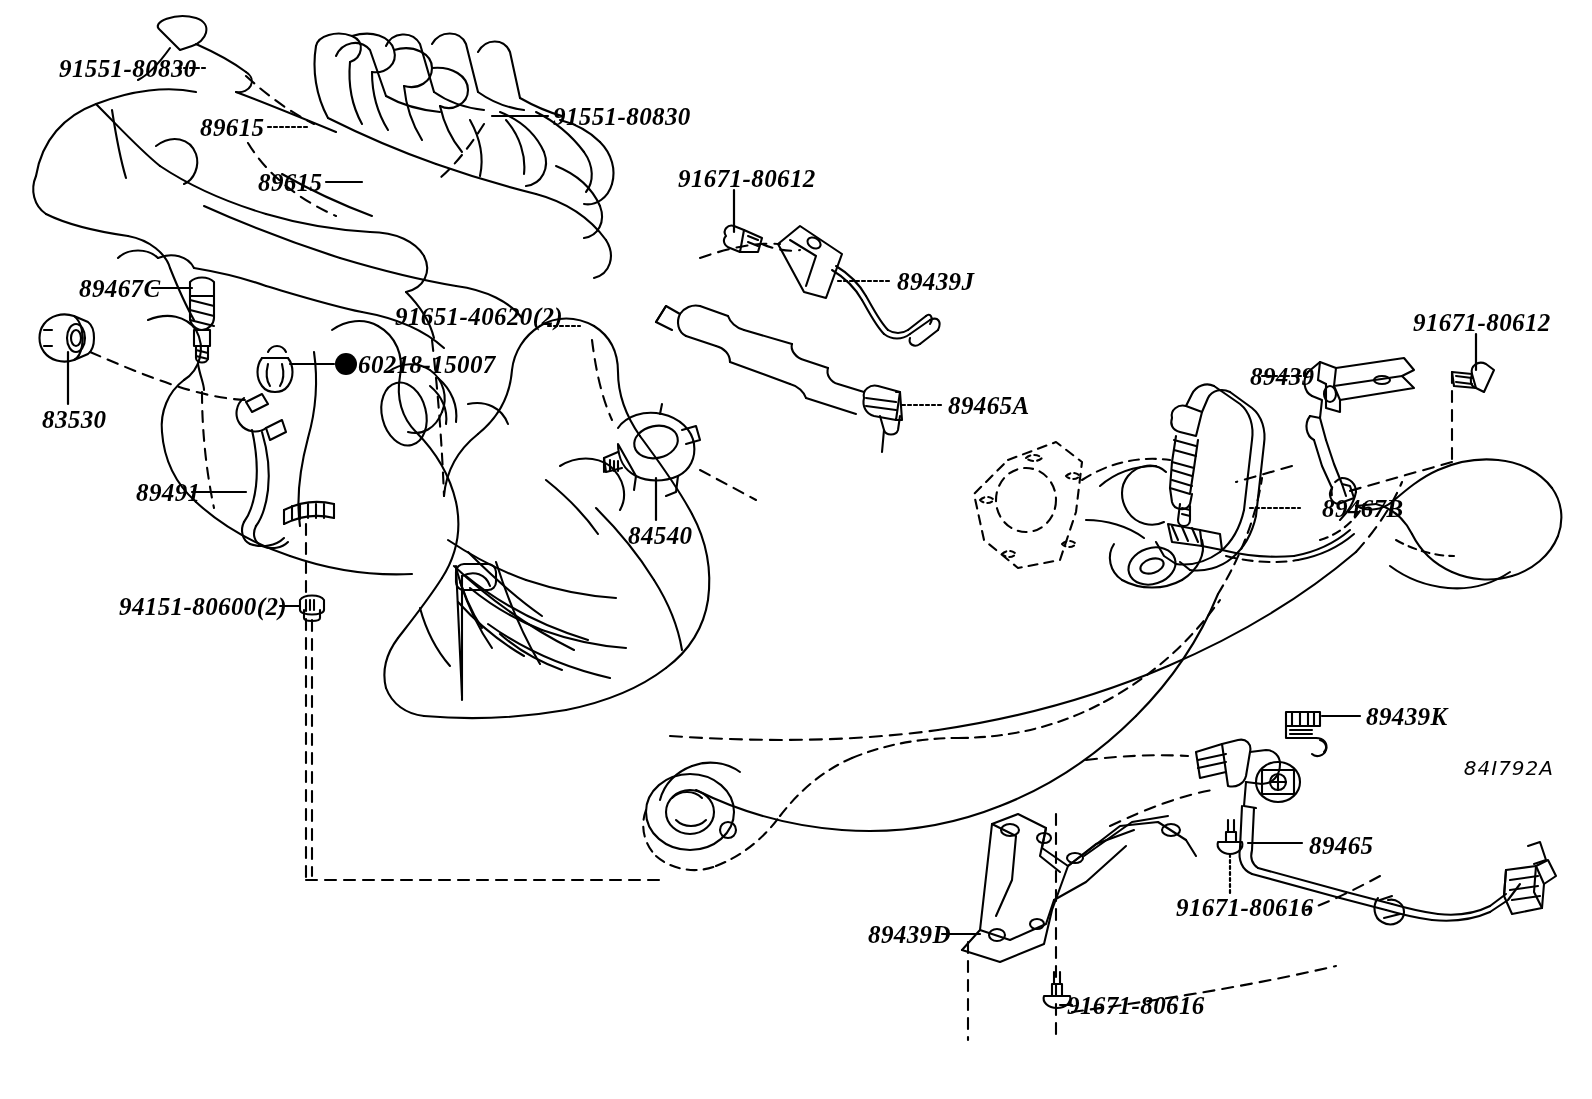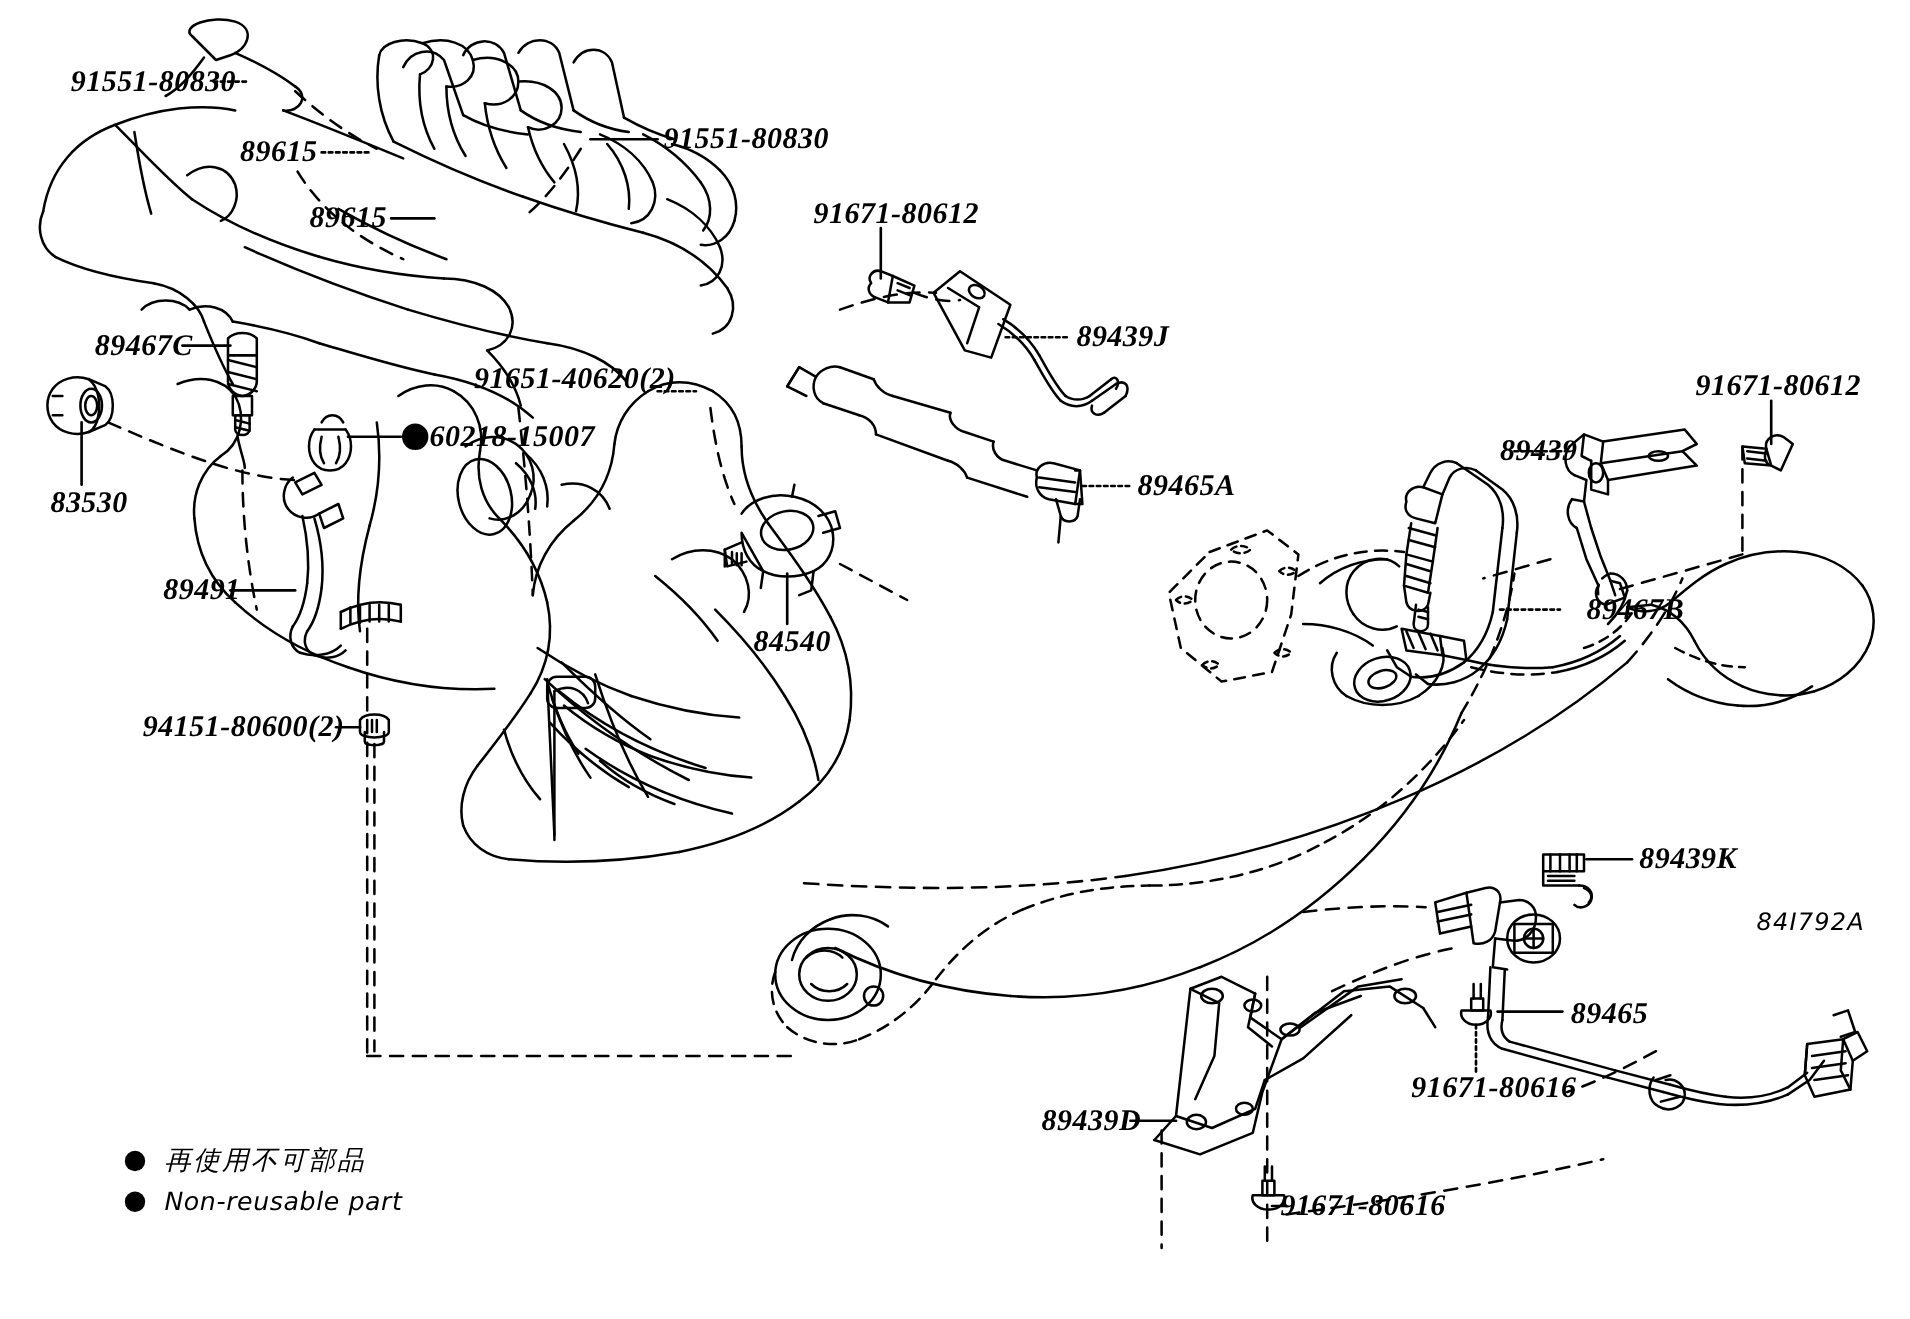--- a/index.html
+++ b/index.html
@@ -589,26 +589,16 @@
   <div class="lbl" style="left:1306px;top:508px;margin-left:16px;">89467B</div>
   <div class="lbl" style="left:136px;top:492px;">89491</div>
   <div class="lbl" style="left:628px;top:535px;">84540</div>
   <div class="lbl" style="left:119px;top:606px;">94151-80600(2)</div>
   <div class="lbl" style="left:1366px;top:716px;">89439K</div>
   <div class="lbl" style="left:1309px;top:845px;">89465</div>
   <div class="lbl" style="left:1176px;top:907px;">91671-80616</div>
   <div class="lbl" style="left:868px;top:934px;">89439D</div>
   <div class="lbl" style="left:1067px;top:1005px;">91671-80616</div>
 
-  <div class="legend">
-    <div class="legend-row">
-      <span class="legend-dot"></span>
-      <span class="legend-txt jp">再使用不可部品</span>
-    </div>
-    <div class="legend-row">
-      <span class="legend-dot"></span>
-      <span class="legend-txt">Non-reusable part</span>
-    </div>
-  </div>
 
   <div class="figcode">84I792A</div>
 
 </div>
 
 </body></html>

